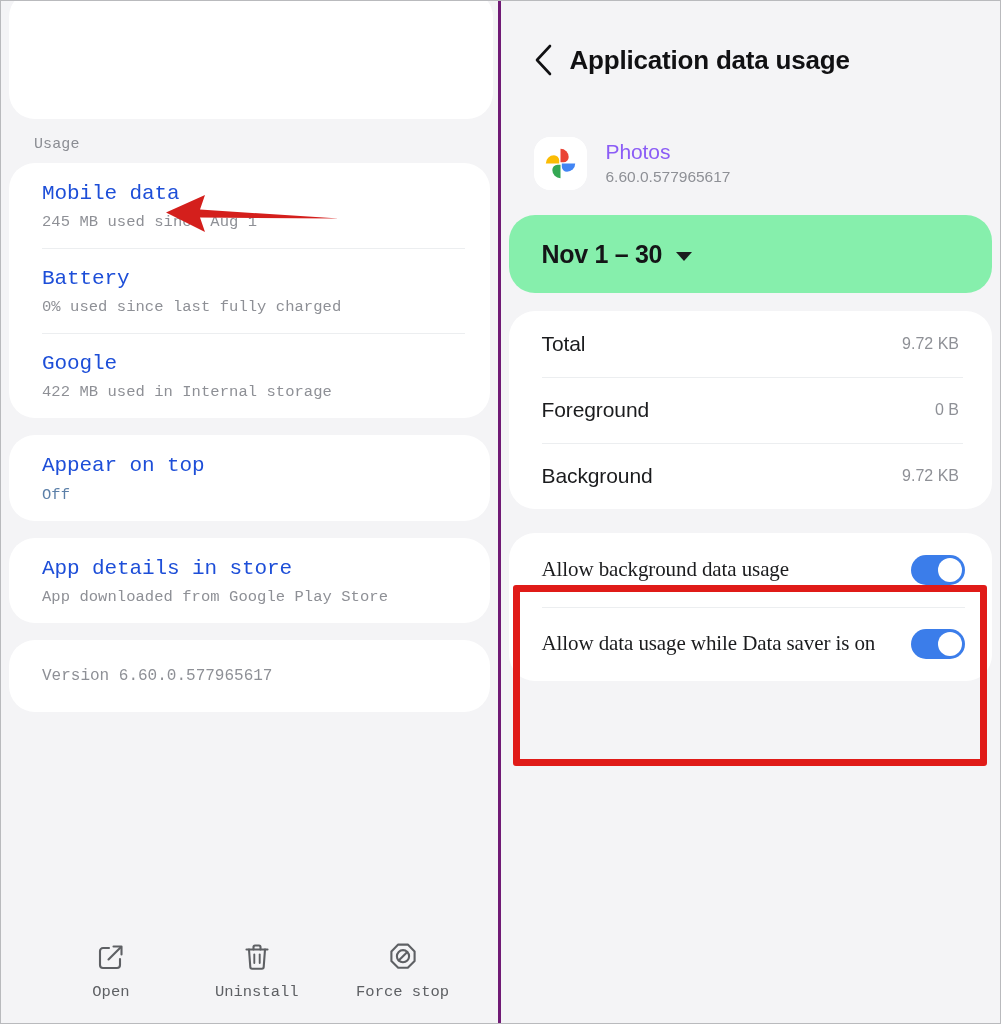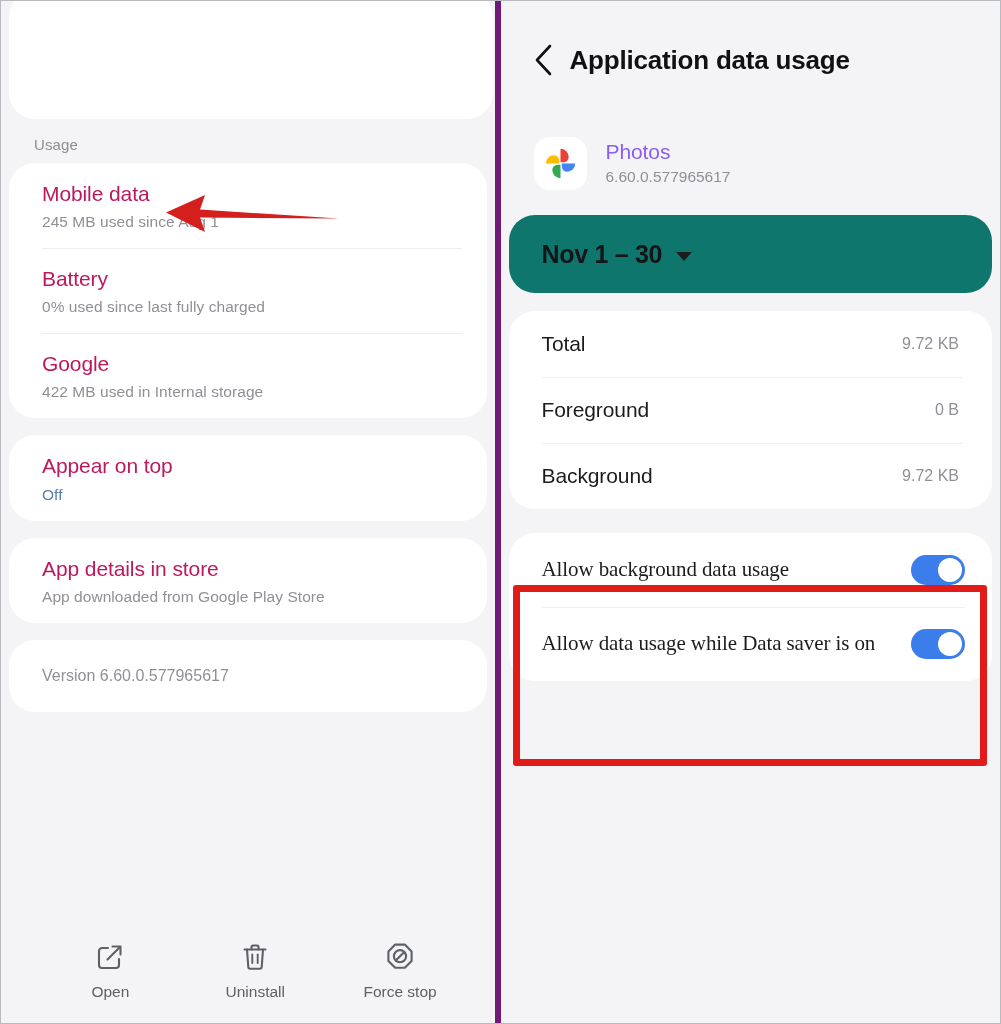--- a/index.html
+++ b/index.html
@@ -23,21 +23,21 @@
   }
 
   
   .panel {
     position: relative;
     height: 100%;
     background: #f4f4f6;
     box-sizing: border-box;
     overflow: hidden;
   }
-  .panel-left  { width: 500px; border-right: 6px solid #701a75; }
+  .panel-left  { width: 500px; border-right: 3px solid #701a75; font-family: Liberation Mono, monospace; }
   .panel-right { width: 500px; }
 
   
   .page-header {
     display: flex;
     align-items: center;
     gap: 16px;
     padding-left: 33px;
     height: 118px;
     box-sizing: border-box;
@@ -94,21 +94,21 @@
     content: "";
     position: absolute;
     left: 33px;
     right: 25px;
     top: 0;
     height: 1px;
     background: #eceef0;
   }
   .row-title {
     font-size: 21px;
-    color: #be185d;
+    color: #1d4ed8;
     letter-spacing: -0.1px;
     line-height: 1.15;
   }
   .row-sub {
     font-size: 15.5px;
     color: #8e9096;
     margin-top: 7px;
     letter-spacing: 0.05px;
   }
   .row-sub.blue { color: #5b7fa8; }
@@ -168,21 +168,21 @@
     letter-spacing: -0.1px;
   }
   .app-version {
     font-size: 15.5px;
     color: #8e9096;
     margin-top: 4px;
   }
 
   
   .date-card {
-    background: #0f766e;
+    background: #86efac;
     border-radius: 26px;
     margin: 16px 8px 0 8px;
     height: 78px;
     display: flex;
     align-items: center;
     padding-left: 33px;
     box-sizing: border-box;
     gap: 14px;
   }
   .date-text {

